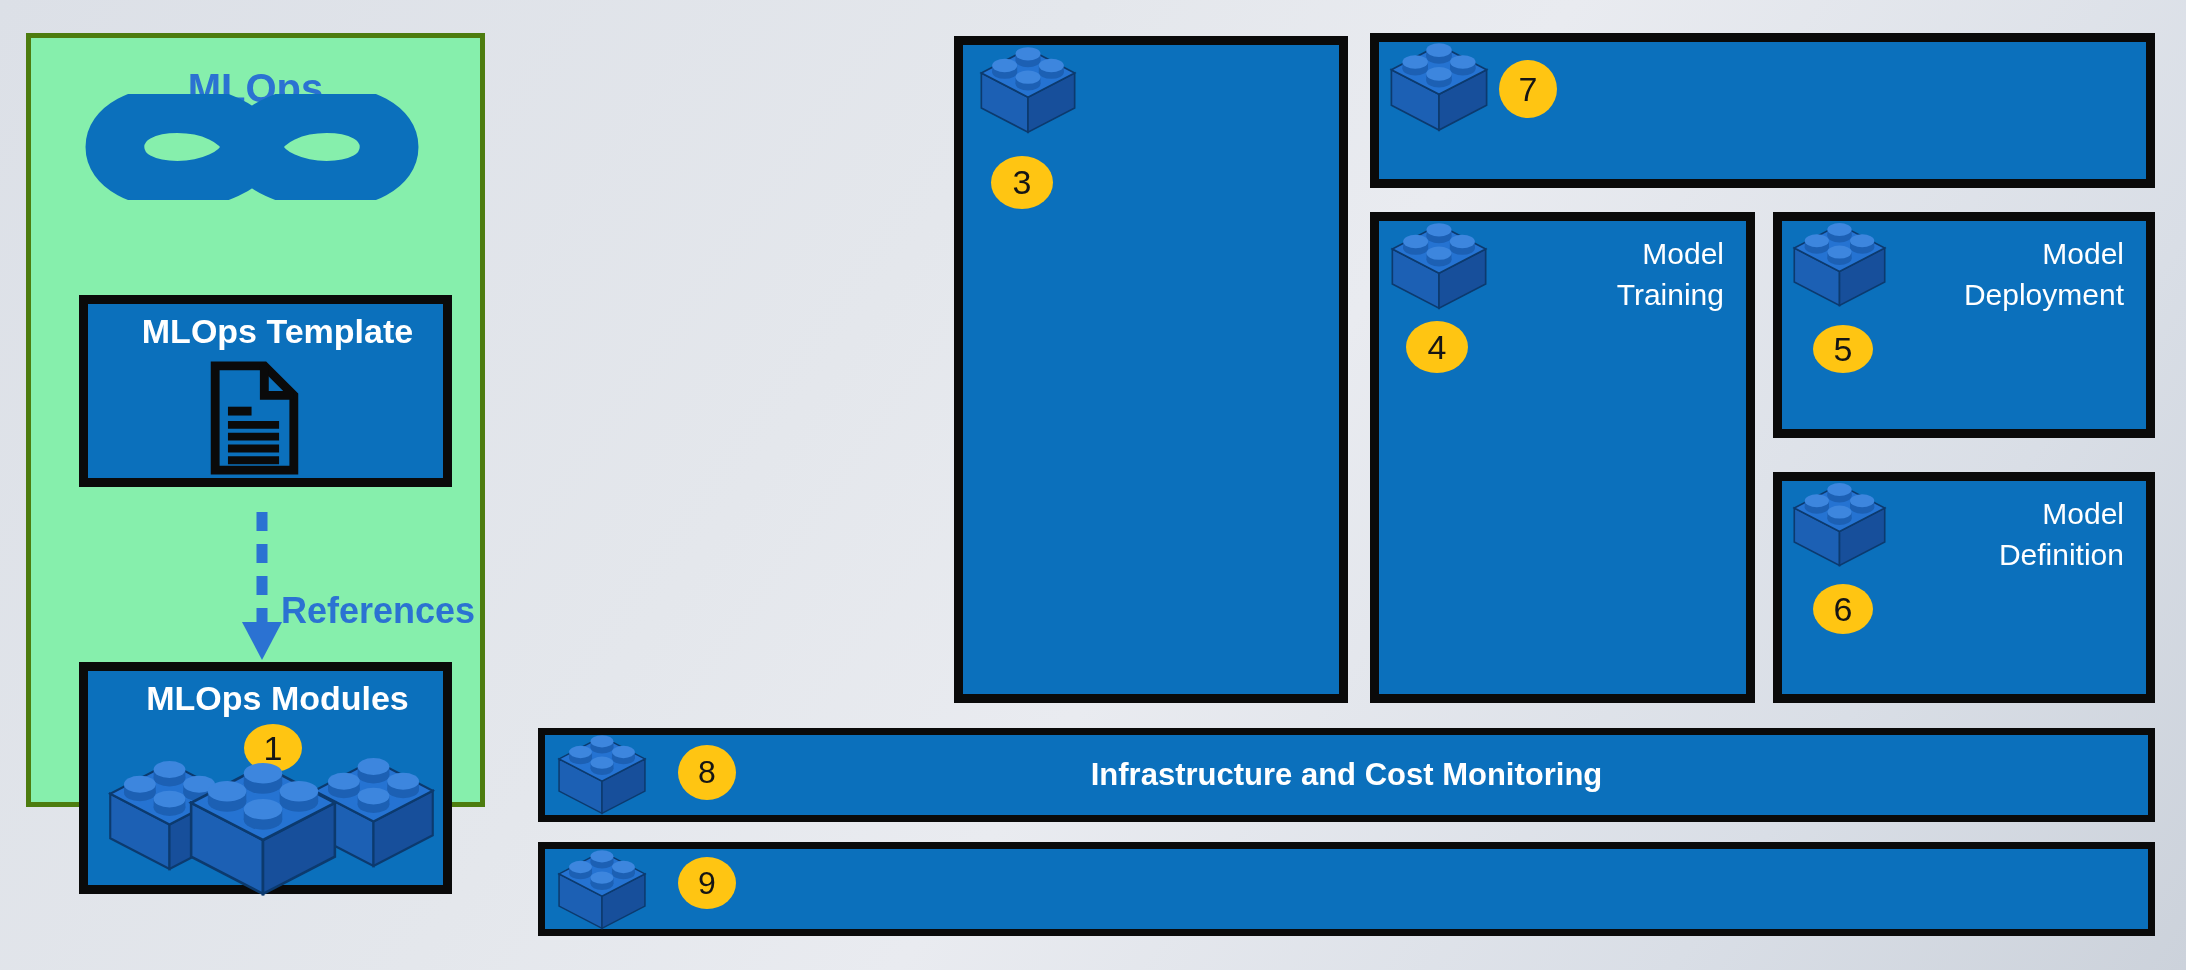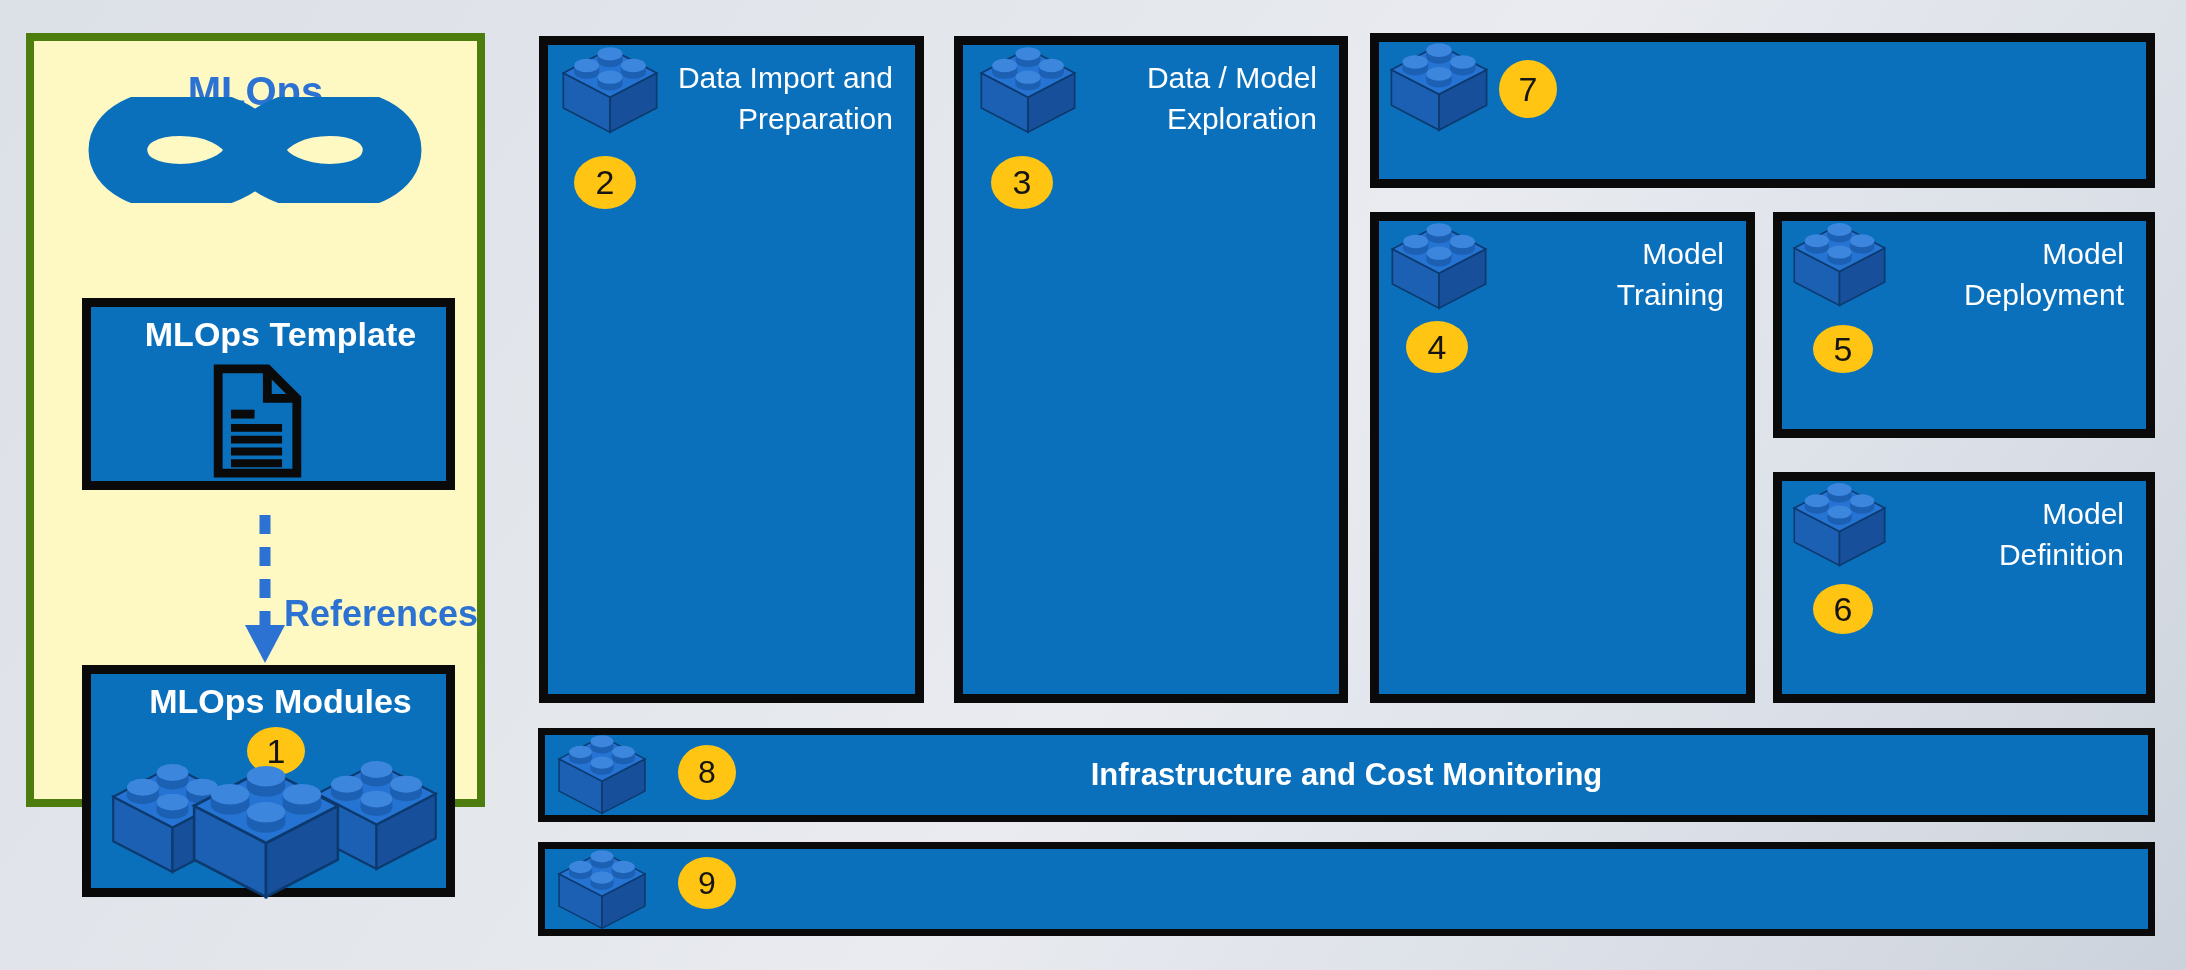--- a/index.html
+++ b/index.html
@@ -33,21 +33,21 @@
     position:absolute;
     background:#FFC512;border-radius:50%;
     display:flex;align-items:center;justify-content:center;
     color:#151515;font-size:34px;
   }
   .brick{position:absolute;}
 
   
   #left-panel{
     position:absolute;left:26px;top:33px;width:459px;height:774px;
-    background:#fef9c3;border:8px solid #4d7c0f;box-sizing:border-box;
+    background:#86efac;border:5px solid #4d7c0f;box-sizing:border-box;
   }
   #mlops-title{
     position:absolute;top:28px;left:0;width:100%;
     text-align:center;color:#2B72D2;font-size:40px;font-weight:700;
   }
   #infinity-icon{position:absolute;left:48px;top:56px;width:346px;height:106px;}
   #template-box{left:48px;top:257px;width:373px;height:192px;}
   #modules-box{left:48px;top:624px;width:373px;height:232px;}
   .panel-box-title{
     position:absolute;top:8px;left:12px;width:100%;
@@ -142,33 +142,25 @@
         </svg>
       <svg class="brick mod-brick-right" viewBox="0 0 120 104">
           <use href="#sym-brick"></use>
         </svg>
       <svg class="brick mod-brick-center" viewBox="0 0 120 104">
           <use href="#sym-brick"></use>
         </svg>
     </div>
   </div>
 
-  <div id="box-data-import" class="blue-box">
-    <svg class="brick" style="left:12px;top:2px;width:100px;height:87px" viewBox="0 0 120 104">
-        <use href="#sym-brick"></use>
-      </svg>
-    <div class="box-title"><span>Data Import and</span><br><span>Preparation</span></div>
-    <div class="badge" style="left:26px;top:111px;width:62px;height:53px">2</div>
-  </div>
 
   <div id="box-exploration" class="blue-box">
     <svg class="brick" style="left:15px;top:2px;width:100px;height:87px" viewBox="0 0 120 104">
         <use href="#sym-brick"></use>
       </svg>
-    <div class="box-title"><span>Data / Model</span><br><span>Exploration</span></div>
     <div class="badge" style="left:28px;top:111px;width:62px;height:53px">3</div>
   </div>
 
   <div id="box-pipeline" class="blue-box">
     <svg class="brick" style="left:9px;top:1px;width:102px;height:89px" viewBox="0 0 120 104">
         <use href="#sym-brick"></use>
       </svg>
     <div class="badge" style="left:120px;top:18px;width:58px;height:58px">7</div>
   </div>
 

